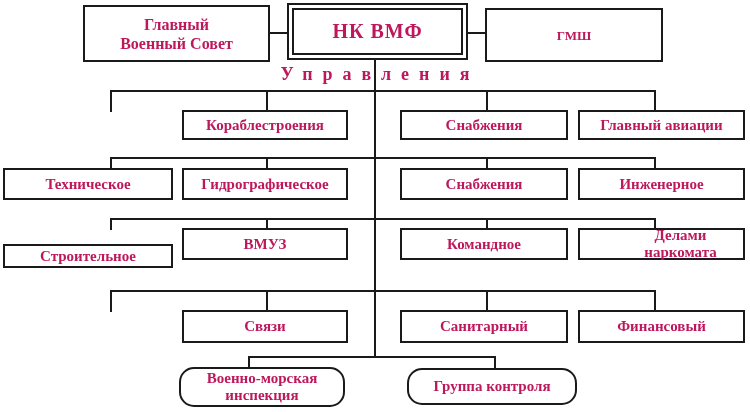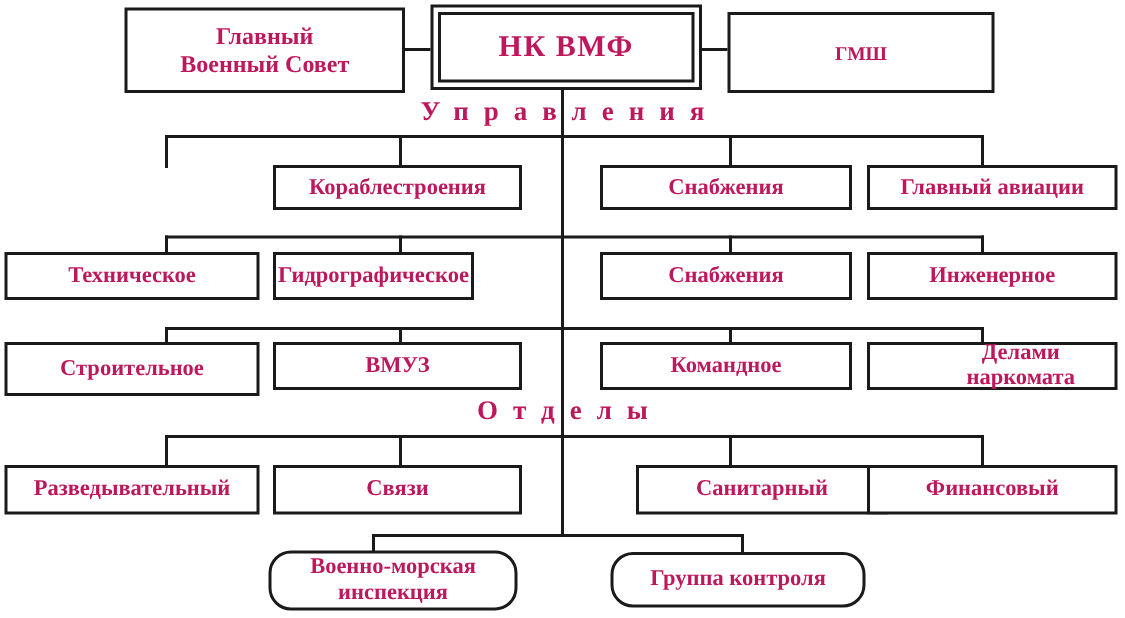--- a/index.html
+++ b/index.html
@@ -93,52 +93,48 @@
   <div class="box" style="left:400px;top:110px;width:168px;height:30px;">
     <span>Снабжения</span>
     </div>
   <div class="box" style="left:578px;top:110px;width:167px;height:30px;">
     <span>Главный авиации</span>
     </div>
 
   <div class="box" style="left:3px;top:168px;width:170px;height:32px;">
     <span>Техническое</span>
     </div>
-  <div class="box" style="left:182px;top:168px;width:134px;height:32px;font-family:Liberation Serif, serif;">
+  <div class="box" style="left:182px;top:168px;width:166px;height:32px;font-family:Liberation Serif, serif;">
     <span>Гидрографическое</span>
     </div>
   <div class="box" style="left:400px;top:168px;width:168px;height:32px;">
     <span>Снабжения</span>
     </div>
   <div class="box" style="left:578px;top:168px;width:167px;height:32px;">
     <span>Инженерное</span>
     </div>
 
-  <div class="box" style="left:3px;top:228px;width:170px;height:36px;">
+  <div class="box" style="left:3px;top:244px;width:170px;height:24px;">
     <span>Строительное</span>
     </div>
   <div class="box" style="left:182px;top:228px;width:166px;height:32px;">
     <span>ВМУЗ</span>
     </div>
   <div class="box" style="left:400px;top:228px;width:168px;height:32px;">
     <span>Командное</span>
     </div>
   <div class="box" style="left:578px;top:228px;width:167px;height:32px;padding-left:38px;">
     <span>Делами наркомата</span>
     </div>
 
-  <div class="section-label" style="top:263px;">Отделы</div>
 
-  <div class="box" style="left:3px;top:310px;width:170px;height:33px;">
-    <span>Разведывательный</span>
-    </div>
   <div class="box" style="left:182px;top:310px;width:166px;height:33px;">
     <span>Связи</span>
     </div>
-  <div class="box" style="left:424px;top:310px;width:168px;height:33px;">
+  <div class="box" style="left:400px;top:310px;width:168px;height:33px;">
     <span>Санитарный</span>
     </div>
   <div class="box" style="left:578px;top:310px;width:167px;height:33px;">
     <span>Финансовый</span>
     </div>
 
   <div class="box rounded" style="left:179px;top:367px;width:166px;height:40px;">
     <span>Военно-морская</span>
     <span>инспекция</span>
   </div>

